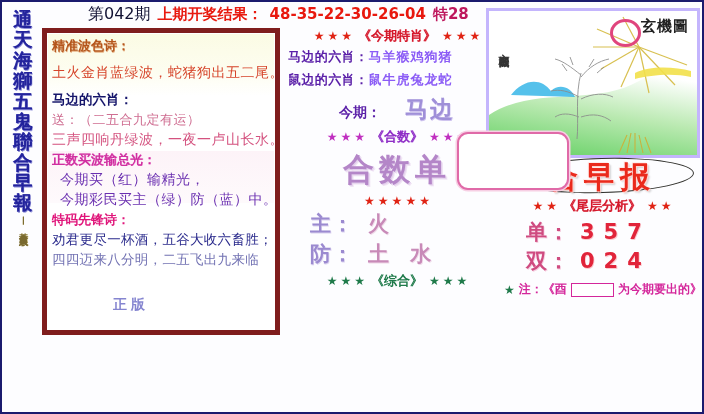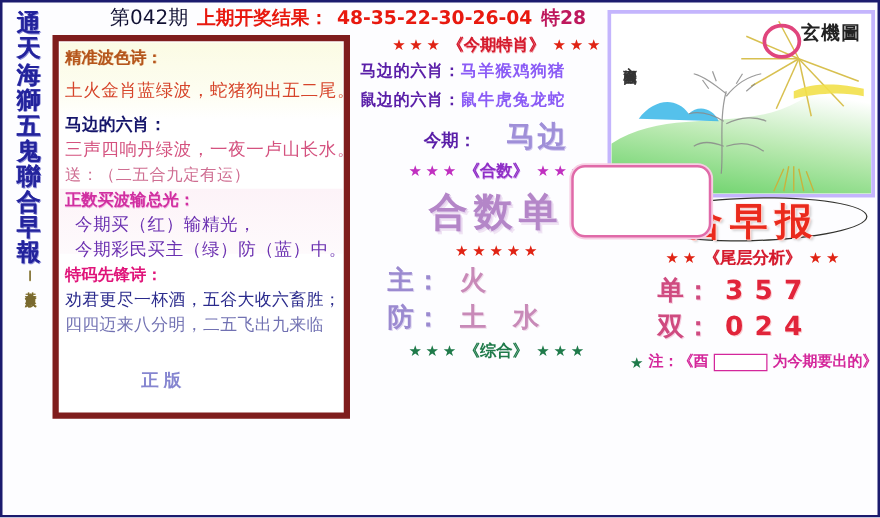--- a/index.html
+++ b/index.html
@@ -254,22 +254,22 @@
 
   <div class="poembox">
     <div class="tintA"></div>
     <div class="tintB"></div>
     <div class="inner">
       <div class="pt p-title">精准波色诗：</div>
       <div class="spacer"></div>
       <div class="pt p-line-red">土火金肖蓝绿波，蛇猪狗出五二尾。</div>
       <div class="spacer"></div>
       <div class="pt p-title2">马边的六肖：</div>
+      <div class="pt p-line-rose2">送：（二五合九定有运）</div>
       <div class="pt p-line-rose">三声四响丹绿波，一夜一卢山长水。</div>
-      <div class="pt p-line-rose2">送：（二五合九定有运）</div>
       <div class="pt p-title3">正数买波输总光：</div>
       <div class="pt p-line-purple" style="padding-left:8px">今期买（红）输精光，</div>
       <div class="pt p-line-purple" style="padding-left:8px">今期彩民买主（绿）防（蓝）中。</div>
       <div class="pt p-title4">特码先锋诗：</div>
       <div class="pt p-line-navy">劝君更尽一杯酒，五谷大收六畜胜；</div>
       <div class="pt p-line-navy faded">四四迈来八分明，二五飞出九来临</div>
     </div>
     <div class="p-bottom-faint">正版</div>
   </div>
 

